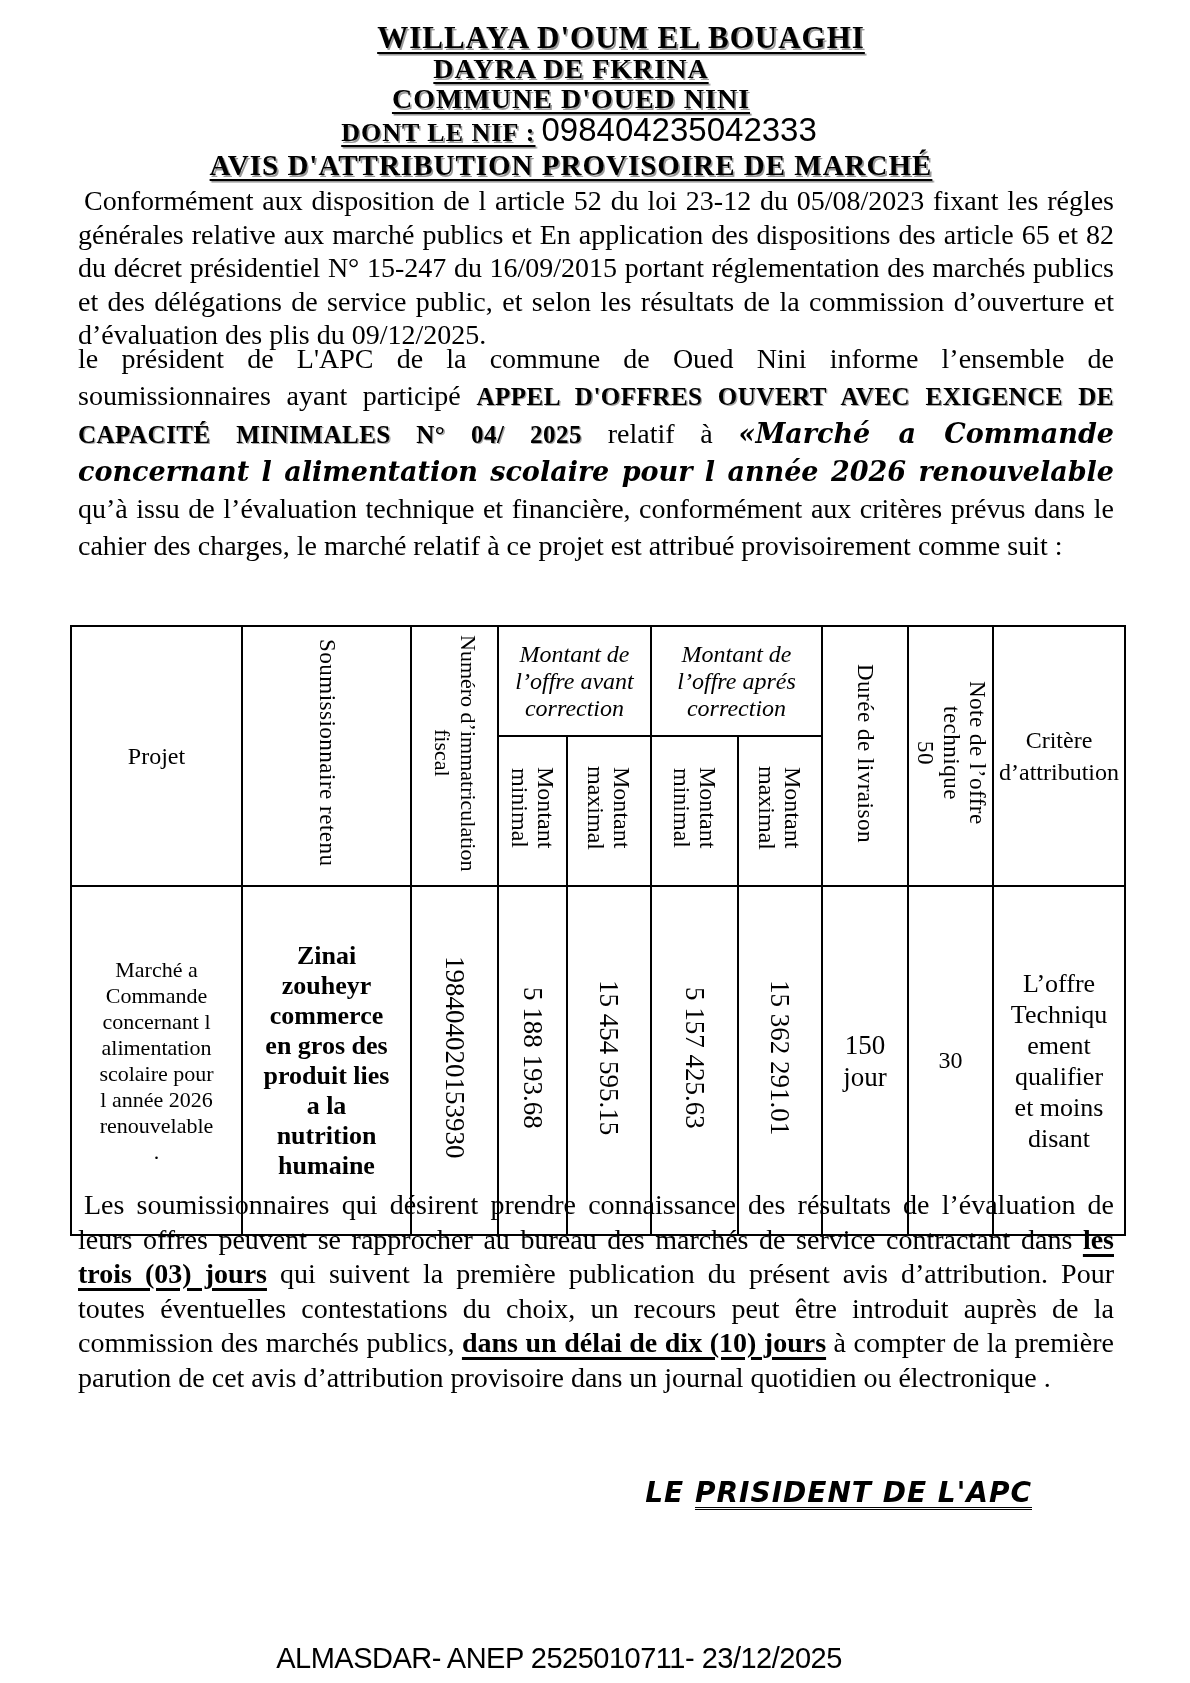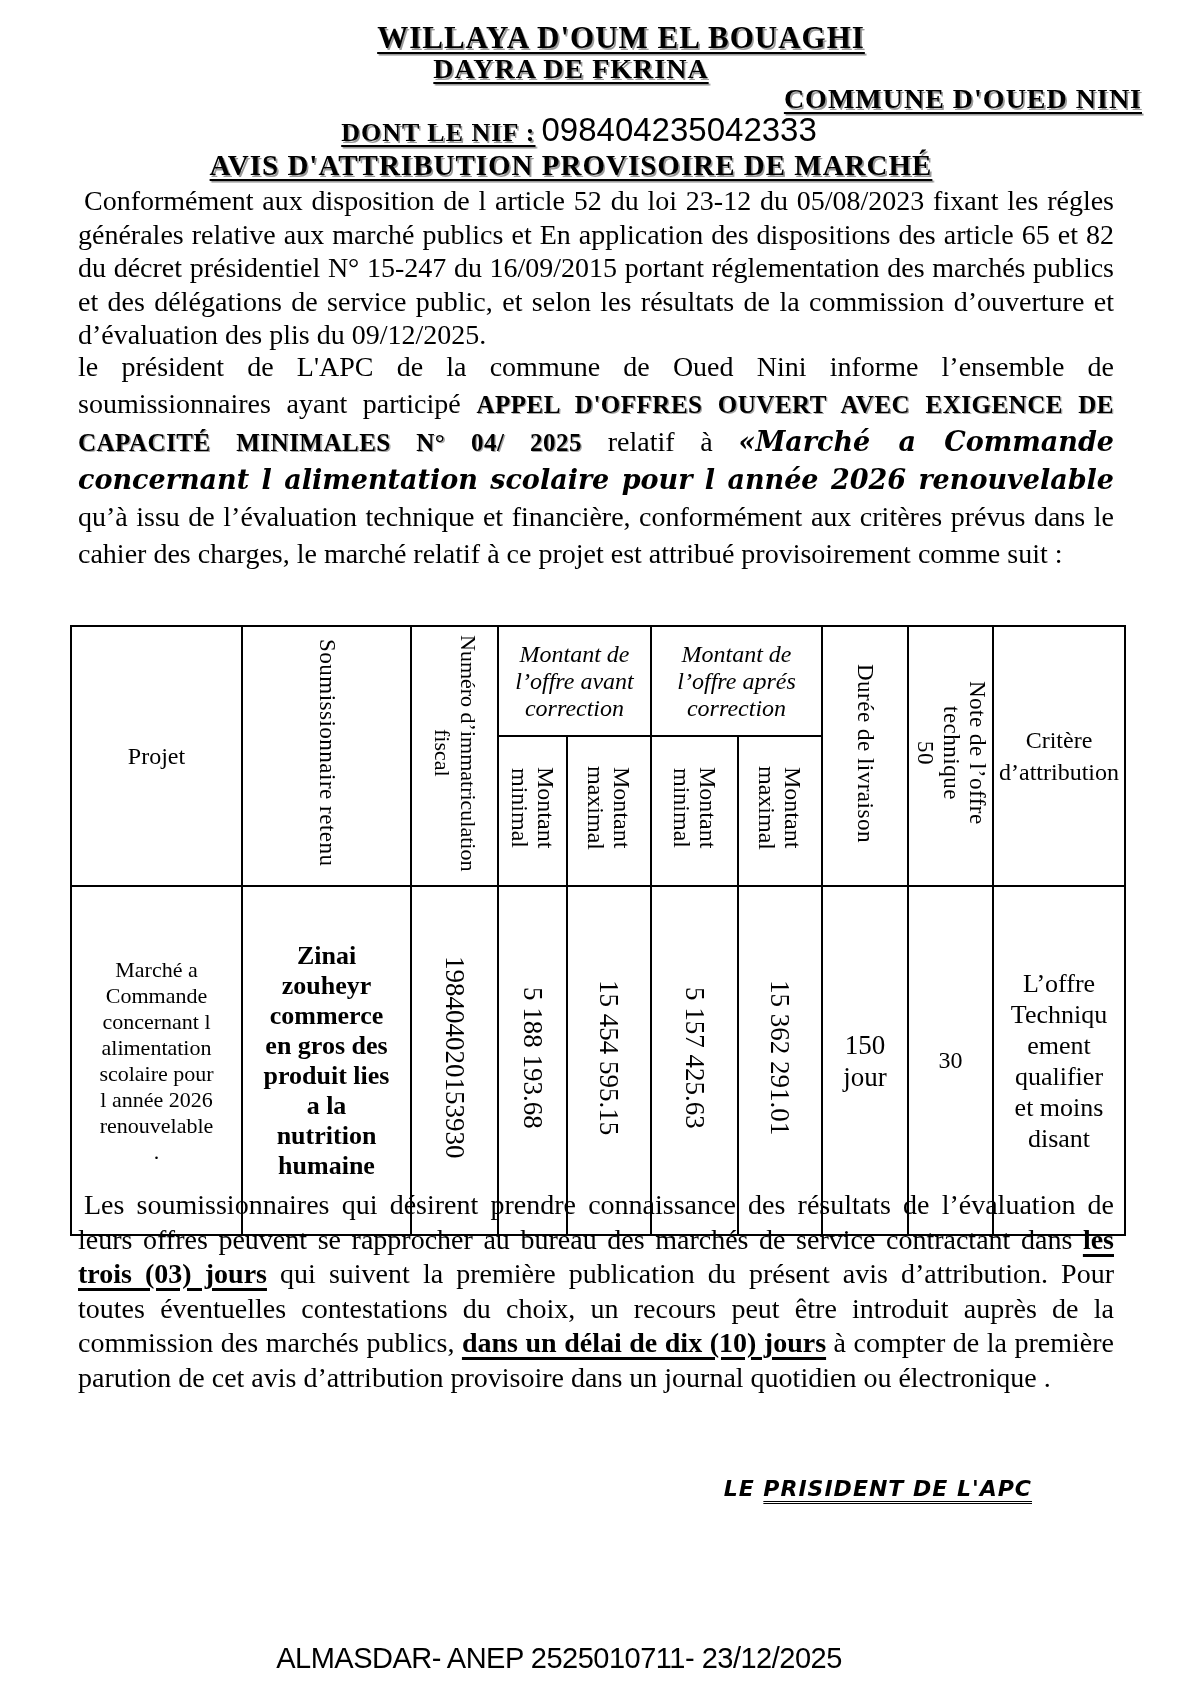--- a/index.html
+++ b/index.html
@@ -10,31 +10,31 @@
   }
   
   .doc-header{position:absolute;top:22px;left:0;width:1142px;text-align:center;}
   .alg{
     font-weight:bold;letter-spacing:1px;
     text-shadow:1.6px 1.6px 0 #9a9a9a;
   }
   .u{text-decoration:underline;text-decoration-thickness:2px;text-underline-offset:4px;}
   .h-wilaya{font-size:31px;line-height:32px;padding-left:100px;}
   .h-daira{font-size:28px;line-height:30px;}
-  .h-commune{font-size:28px;line-height:30px;text-align:right;}
+  .h-commune{font-size:28px;line-height:30px;}
   .h-nif{font-size:26px;line-height:32px;padding-left:16px;}
   .h-nif .nifval{
     font-family:"Liberation Sans",sans-serif;font-size:33px;font-weight:500;
     letter-spacing:0px;text-shadow:none;margin-left:6px;
   }
   .h-title{font-size:29px;line-height:32px;}
   
   .para{position:absolute;left:78px;width:1036px;text-align:justify;font-size:28px;}
   #p1{top:184px;line-height:33.5px;text-indent:6px;}
-  #p2{top:348px;line-height:37px;}
+  #p2{top:340px;line-height:37px;}
   #p3{top:1188px;line-height:34.6px;text-indent:6px;}
   .alg-inline{
     font-weight:bold;letter-spacing:0.5px;font-size:25px;
     text-shadow:1.3px 1.3px 0 #a8a8a8;
   }
   .fancy{
     font-family:"DejaVu Serif",serif;font-weight:bold;font-style:italic;font-size:27px;
   }
   .bu{
     font-weight:bold;text-decoration:underline;
@@ -66,21 +66,21 @@
   .h-critere{font-size:27px;line-height:32px;}
   .cell-projet{font-size:22px;line-height:26px;}
   .cell-soum{font-size:26px;line-height:30px;font-weight:bold;}
   .cell-duree{font-size:27px;line-height:32px;}
   .cell-note{font-size:26px;}
   .cell-critere{font-size:26px;line-height:31px;}
   
   .signature{
     position:absolute;top:1476px;right:158px;
     font-family:"DejaVu Sans",sans-serif;font-style:italic;font-weight:bold;
-    font-size:22px;letter-spacing:1px;
+    font-size:28px;letter-spacing:1px;
   }
   .signature .sig-u{
     text-decoration:underline;text-decoration-style:double;
     text-decoration-thickness:1px;text-underline-offset:5px;
   }
   
   .footer{
     position:absolute;top:1642px;left:0;width:1190px;text-align:center;
     transform:translateX(-36px);
     font-family:"Liberation Sans",sans-serif;font-size:29px;letter-spacing:-0.5px;

